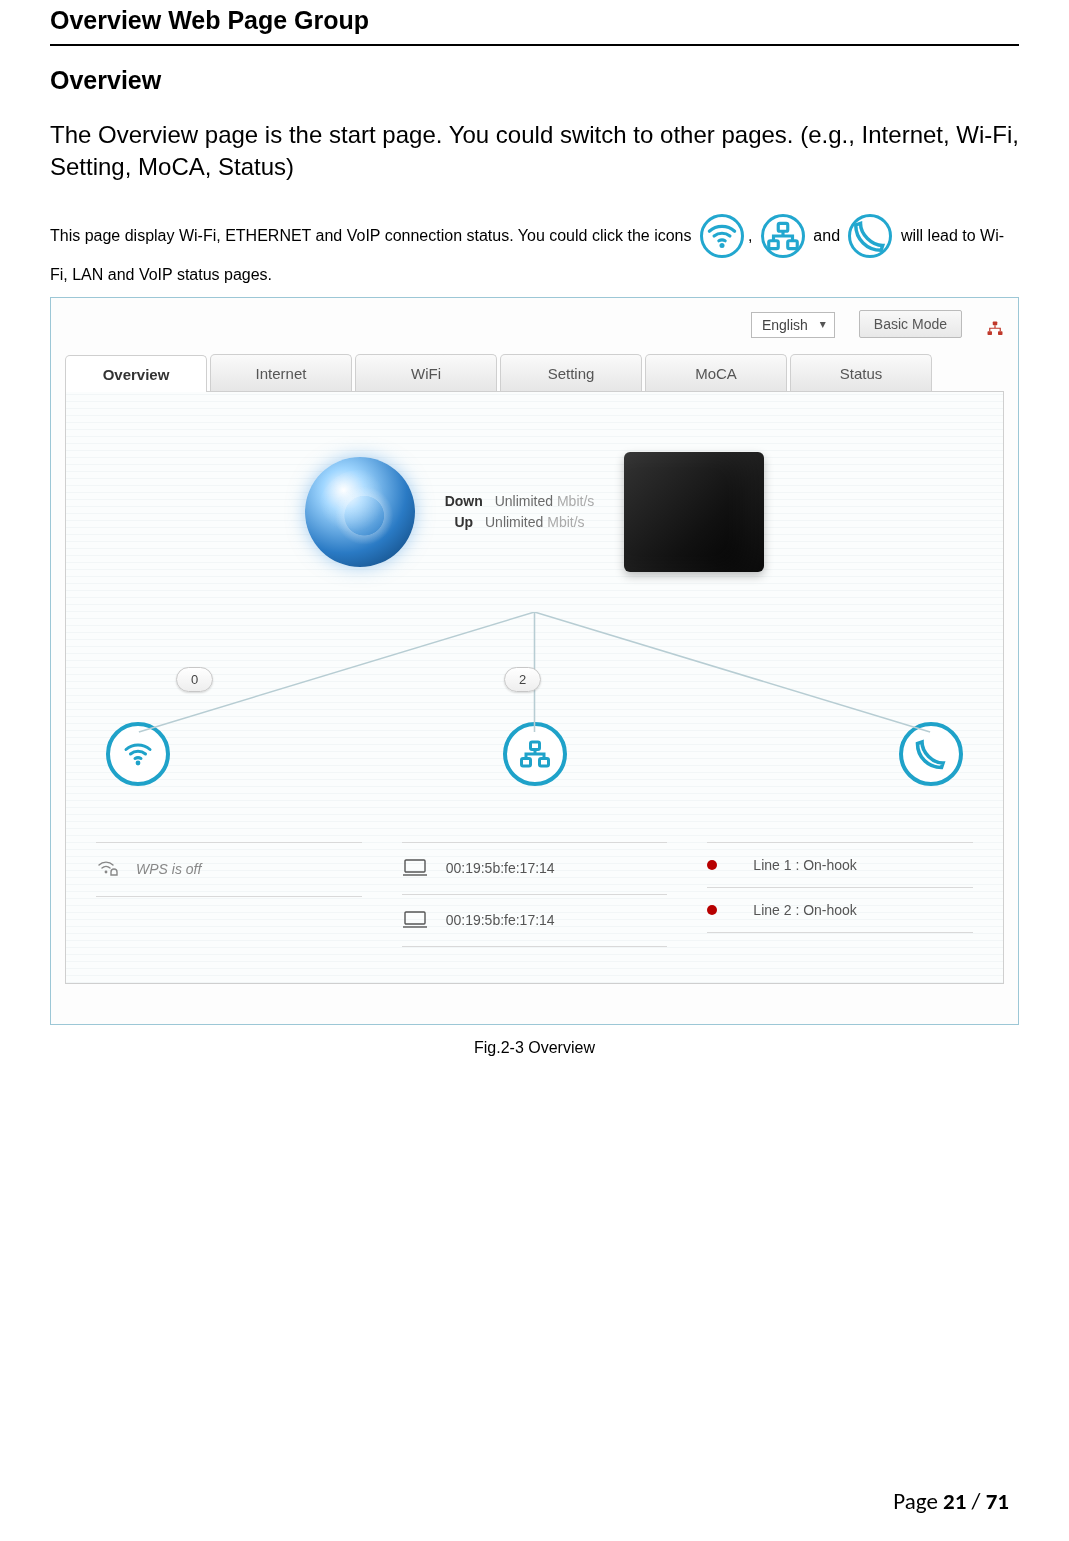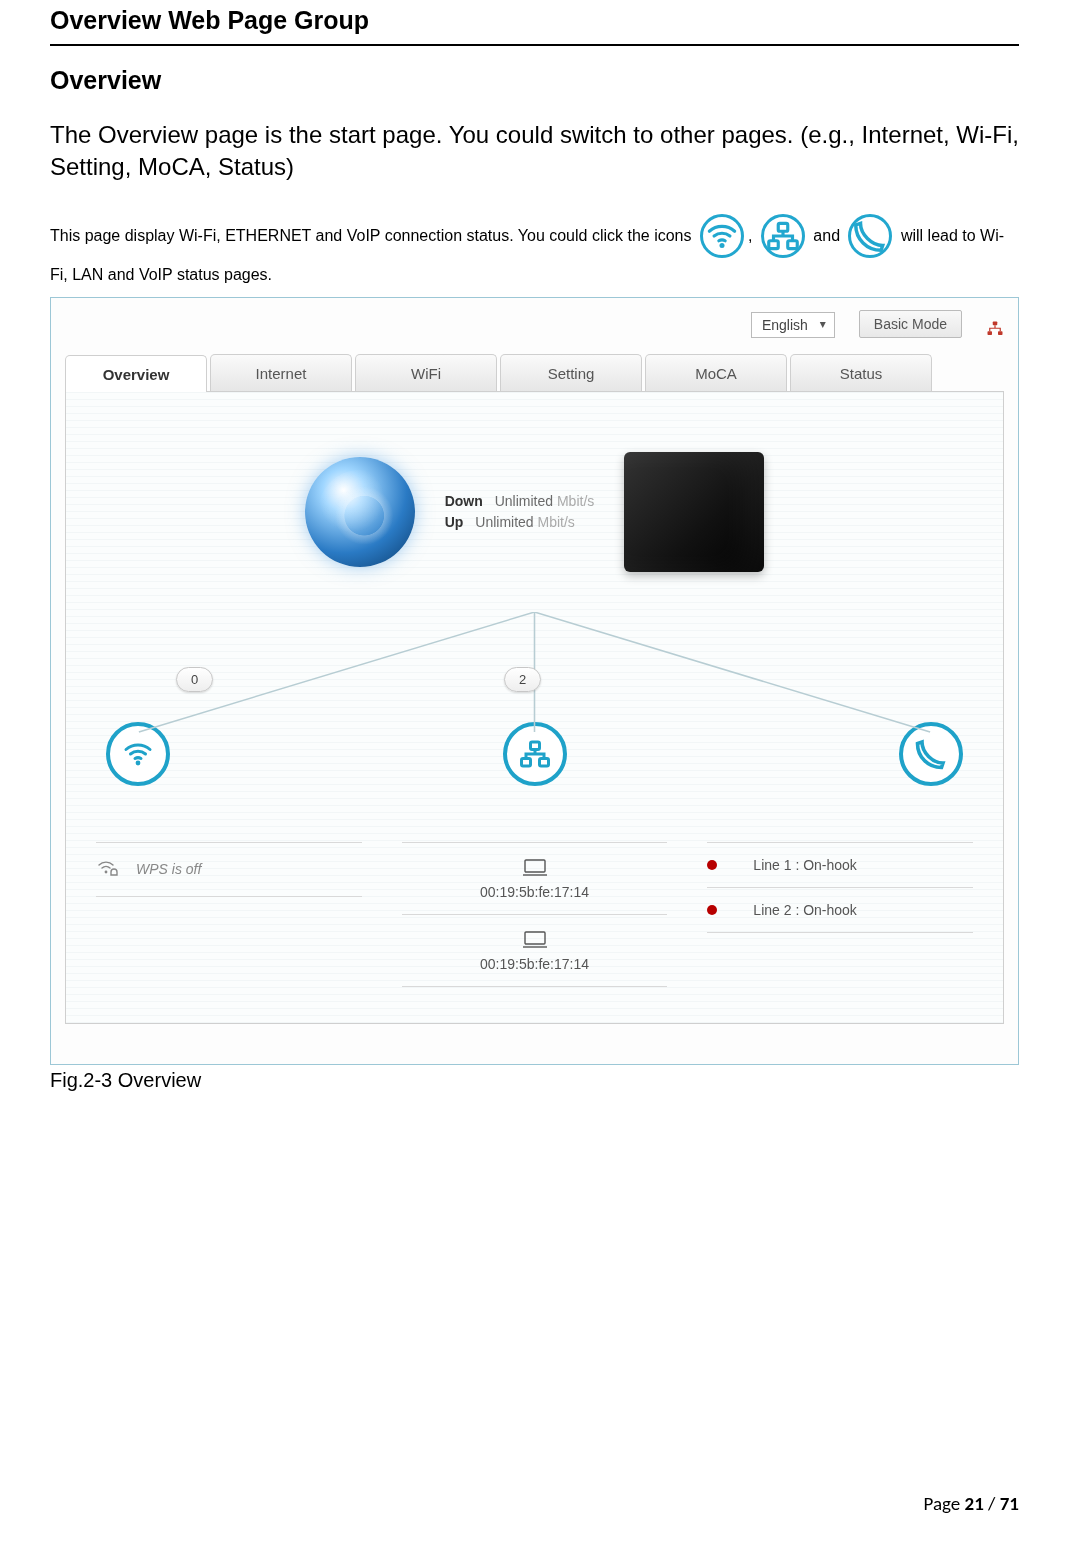--- a/index.html
+++ b/index.html
@@ -131,20 +131,21 @@
   }
 
   
   .net-row{
     display:flex;
     align-items:center;
     justify-content:center;
     gap:30px;
     position:relative;
     margin-bottom:40px;
+    text-align:center;
   }
   .globe{
     width:110px;height:110px;
     border-radius:50%;
     background:
       radial-gradient(circle at 35% 30%,#ffffff 0%,#9fd6ff 20%,#2a7ac4 60%,#0a3a6a 100%);
     box-shadow:0 0 18px rgba(80,160,230,.5);
     position:relative;
   }
   .globe::after{
@@ -199,36 +200,36 @@
     margin-top:50px;
     gap:40px;
   }
   .status-col{
     flex:1;
     font-size:14px;
     color:#555;
   }
   .status-col .hr{border-top:1px solid #d9d9d9;margin:6px 0;}
   .wps-line{display:flex;align-items:center;gap:14px;font-style:italic;color:#888;padding:8px 0;}
-  .mac-line{display:flex;align-items:center;gap:4px;padding:8px 0;flex-direction:column;}
+  .mac-line{display:flex;align-items:center;gap:18px;padding:8px 0;}
   .voip-line{display:flex;align-items:center;gap:36px;padding:8px 0;}
   .red-dot{width:10px;height:10px;background:#b70000;border-radius:50%;display:inline-block;}
 
   .fig-caption{
-    text-align:left;
-    font-size:20px;
-    margin-top:4px;
+    text-align:center;
+    font-size:16px;
+    margin-top:14px;
   }
 
   .page-footer{
     position:absolute;
     bottom:26px;
-    right:50px;
+    right:60px;
     font-family:Calibri,Arial,sans-serif;
-    font-size:19px;
+    font-size:23px;
     margin-top:44px;
   }
 </style>
 </head>
 <body>
 
 <div class="section-title">Overview Web Page Group</div>
 <div class="subsection-title">Overview</div>
 <div class="para">The Overview page is the start page. You could switch to other pages. (e.g., Internet, Wi-Fi, Setting, MoCA, Status)</div>
 

